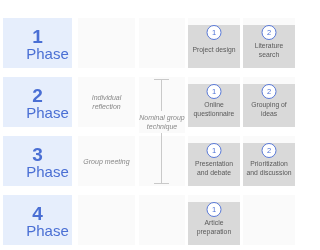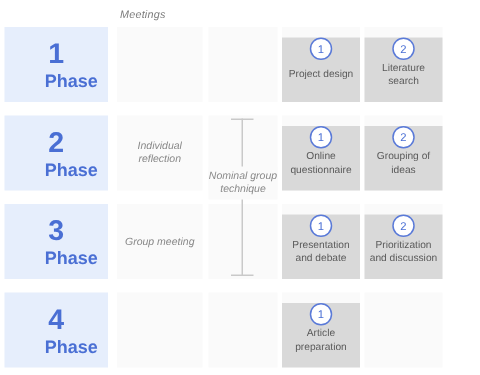--- a/index.html
+++ b/index.html
@@ -62,22 +62,22 @@
     align-items: center;
     justify-content: center;
   }
   .phase-num {
     font-size: 19px;
     font-weight: bold;
     color: #4a6fd4;
     line-height: 20px;
   }
   .phase-word {
-    font-size: 12px;
-    font-weight: bold;
+    font-size: 15px;
+    font-weight: normal;
     color: #4a6fd4;
     line-height: 12px;
     margin-top: 1px;
     margin-left: 20px;
   }
 
   
   .meetings-cell {
     position: absolute;
     left: 78px;
@@ -195,21 +195,20 @@
     color: #4a6fd4;
     line-height: 13px;
     z-index: 2;
   }
 </style>
 </head>
 <body>
 
 <div id="diagram">
 
-  <div class="col-header meetings">Meetings</div>
 
   <div class="row row-1">
     <div class="phase-cell">
       <div class="phase-num">1</div>
       <div class="phase-word">Phase</div>
     </div>
     <div class="meetings-cell">
       <div class="meetings-text"></div>
     </div>
     <div class="tech-cell"></div>

